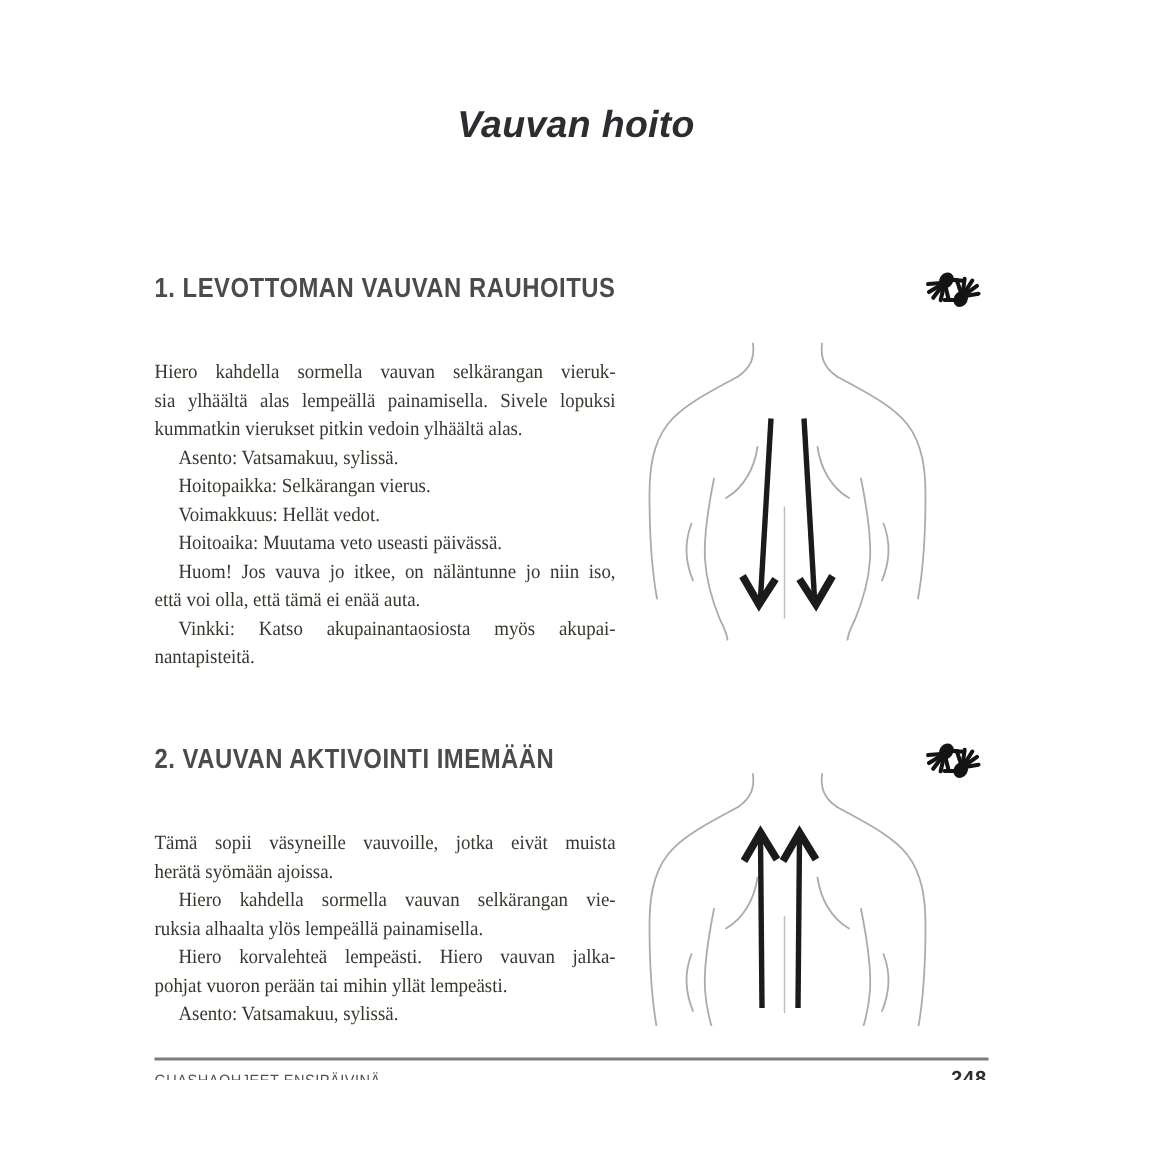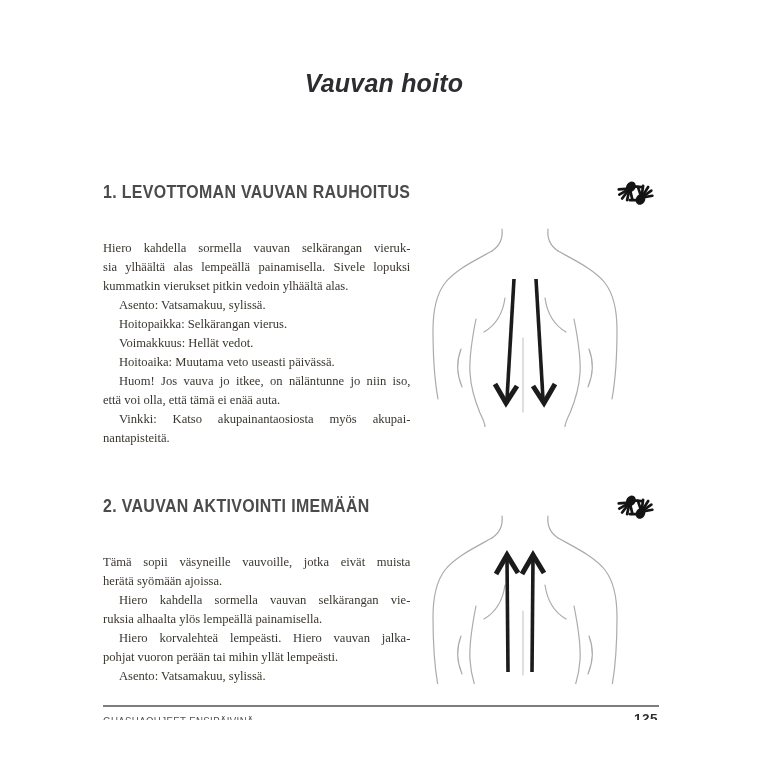--- a/index.html
+++ b/index.html
@@ -170,16 +170,16 @@
     <g stroke="#1b1b1b" fill="none">
       <line x1="78" y1="158" x2="77" y2="44" stroke-width="3.6"></line>
       <polyline points="66,60 77,41 88,59" stroke-width="5"></polyline>
       <line x1="102" y1="158" x2="103" y2="44" stroke-width="3.6"></line>
       <polyline points="92,60 103,41 114,59" stroke-width="5"></polyline>
     </g>
   </svg>
 
   <div class="footer-rule"></div>
   <div class="footer-left">GUASHAOHJEET ENSIPÄIVINÄ</div>
-  <div class="page-number">125</div>
+  <div class="page-number">248</div>
   <div class="bottom-edge"></div>
 
 </div>
 
 </body></html>

